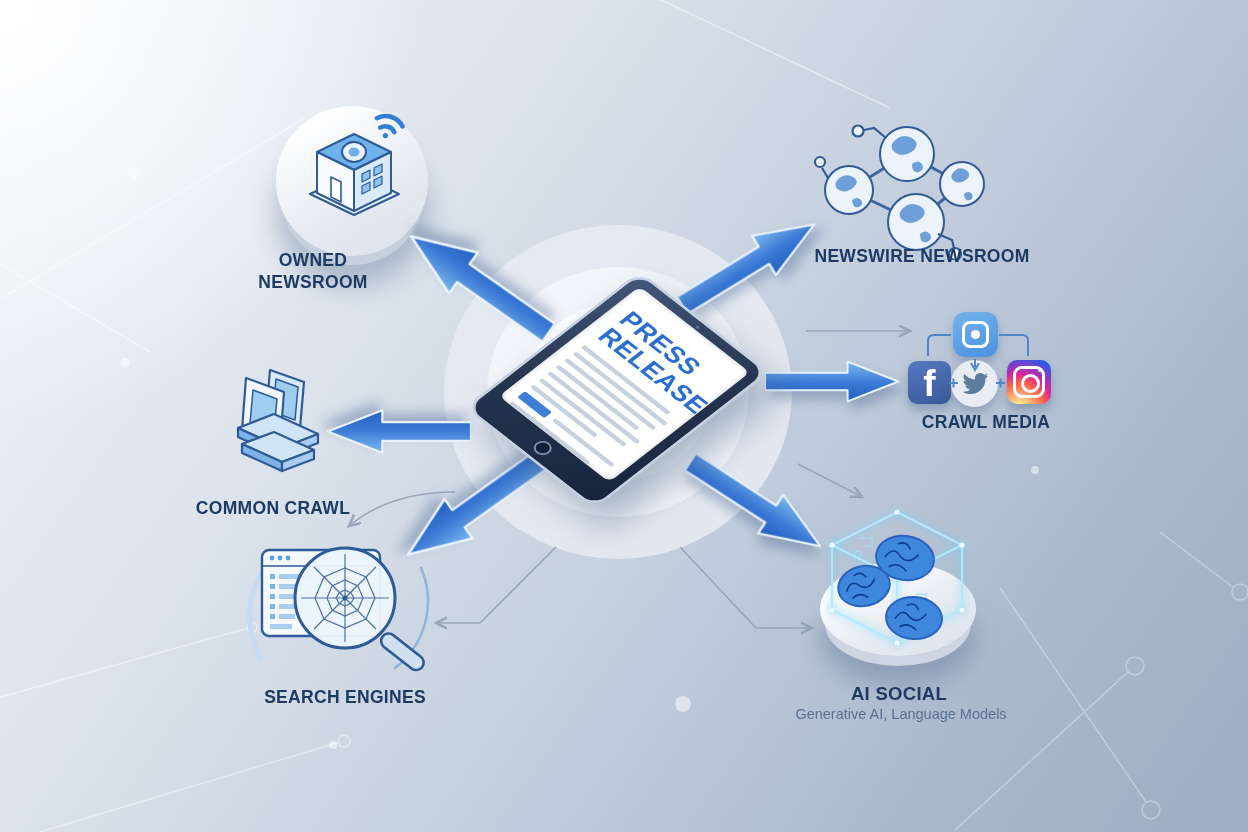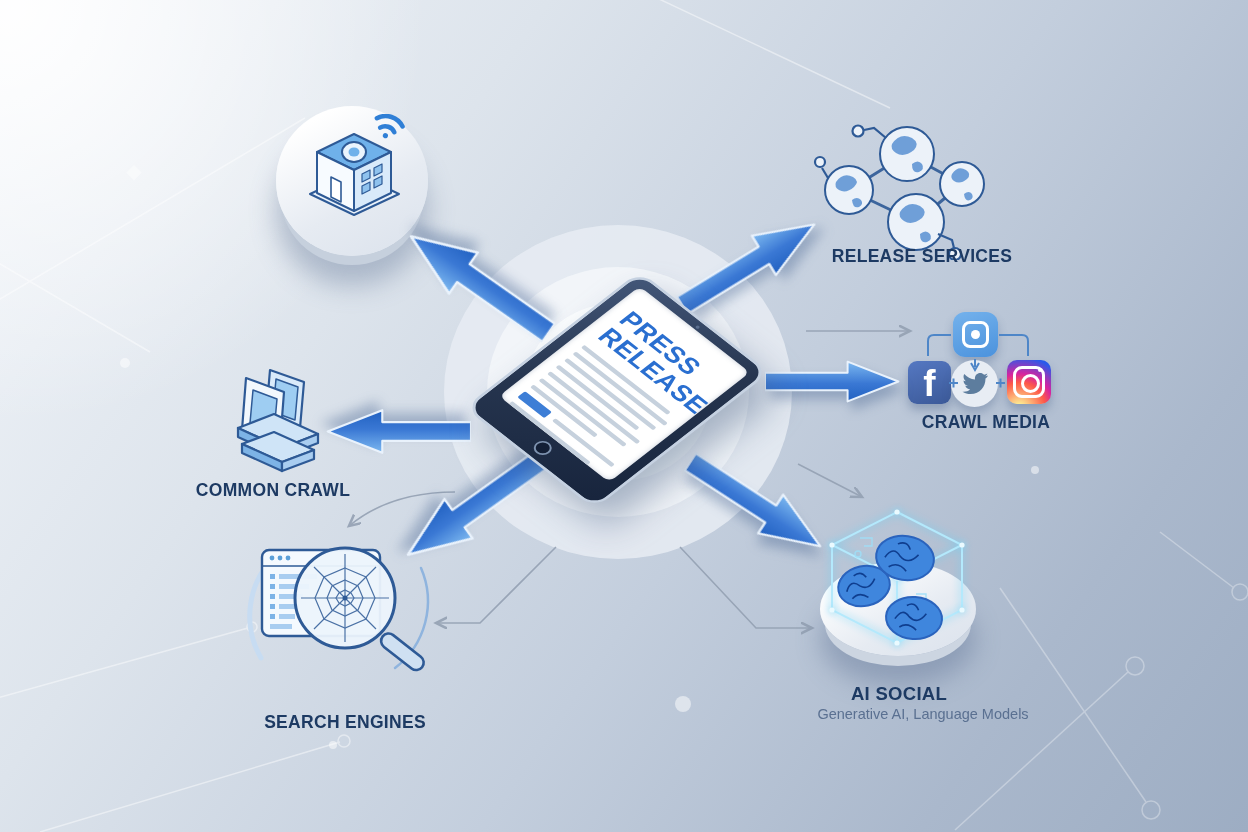--- a/index.html
+++ b/index.html
@@ -194,20 +194,21 @@
         <path d="M64,72 L72,68 L72,76 L64,80 Z"></path>
           <path d="M76,66 L84,62 L84,70 L76,74 Z"></path>
       </g>
     </g>
     <g stroke="#2f7fd6" stroke-width="4.5" fill="none" stroke-linecap="round" transform="rotate(18 90 12)">
       <path d="M83,16 a10,10 0 0 1 15,0"></path>
       <path d="M77,8 a19,19 0 0 1 27,0"></path>
       <circle cx="90.5" cy="22" r="2.6" fill="#2f7fd6" stroke="none"></circle>
     </g>
   </svg>
+  <div class="label wrap" style="left:313px;top:250px">OWNED NEWSROOM</div>
 
   <svg class="icon-svg" style="left:812px;top:112px" width="186" height="148" viewBox="0 0 186 148">
     <g stroke="#2e5a96" stroke-width="3" opacity=".9">
       <line x1="95" y1="42" x2="37" y2="78"></line>
         <line x1="95" y1="42" x2="150" y2="72"></line>
       <line x1="37" y1="78" x2="104" y2="110"></line>
         <line x1="150" y1="72" x2="104" y2="110"></line>
     </g>
     <g stroke="#2e5a96" stroke-width="2" fill="#ecf2f9">
       <circle cx="95" cy="42" r="27"></circle>
@@ -227,37 +228,37 @@
     </g>
     <g stroke="#2e5a96" stroke-width="2.2" fill="none">
       <path d="M74,26 L62,16 L52,18"></path>
         <circle cx="46" cy="19" r="5.5" fill="#ecf2f9"></circle>
       <path d="M16,66 L10,56"></path>
         <circle cx="8" cy="50" r="5" fill="#ecf2f9"></circle>
       <path d="M126,122 L140,128 L142,136"></path>
         <circle cx="143" cy="142" r="6" fill="#ecf2f9"></circle>
     </g>
   </svg>
-  <div class="label" style="left:922px;top:246px">RELEASE SERVICES</div>
+  <div class="label" style="left:922px;top:246px">NEWSWIRE NEWSROOM</div>
 
   <svg class="icon-svg" style="left:224px;top:362px" width="110" height="112" viewBox="0 0 110 112">
     <g stroke="#2e5a96" stroke-width="2.2" stroke-linejoin="round">
       <path d="M46,8 L80,20 L76,66 L42,54 Z" fill="#d9eafa"></path>
       <path d="M52,17 L74,25 L71,58 L49,50 Z" fill="#9ecdf2" stroke-width="1.5"></path>
       <path d="M22,16 L60,30 L56,82 L18,68 Z" fill="#f2f8fd"></path>
       <path d="M29,28 L53,37 L50,70 L26,61 Z" fill="#9ecdf2" stroke-width="1.5"></path>
       <path d="M14,66 L58,86 L94,72 L50,52 Z" fill="#cfe4f7"></path>
       <path d="M14,66 L14,75 L58,95 L58,86 Z" fill="#7db3e6"></path>
       <path d="M94,72 L94,81 L58,95 L58,86 Z" fill="#a9cdf0"></path>
       <path d="M18,82 L58,100 L90,88 L50,70 Z" fill="#cfe4f7"></path>
       <path d="M18,82 L18,91 L58,109 L58,100 Z" fill="#7db3e6"></path>
       <path d="M90,88 L90,97 L58,109 L58,100 Z" fill="#a9cdf0"></path>
     </g>
   </svg>
-  <div class="label" style="left:273px;top:480px">COMMON CRAWL</div>
+  <div class="label" style="left:273px;top:498px">COMMON CRAWL</div>
 
   <div class="tile share">
       <span class="frame"></span>
       <span class="dot"></span>
     </div>
   <div class="tile fb">
       <span>f</span>
     </div>
   <div class="tile tw">
     <svg width="28" height="24" viewBox="0 0 30 25">
@@ -311,21 +312,21 @@
         <path d="M110,40 L131,49 L140,70 L131,91 L110,100 L89,91 L80,70 L89,49 Z"></path>
         <path d="M110,52 L123,58 L128,70 L123,82 L110,88 L97,82 L92,70 L97,58 Z"></path>
         <path d="M110,62 L116,65 L119,70 L116,75 L110,78 L104,75 L101,70 L104,65 Z"></path>
       </g>
       <circle cx="110" cy="70" r="2.5" fill="#2e5a96"></circle>
       <g transform="rotate(38 148 108)">
         <rect x="148" y="101" width="50" height="15" rx="7.5" fill="#cfe0f2" stroke="#2e5a96" stroke-width="2.6"></rect>
       </g>
     </g>
   </svg>
-  <div class="label" style="left:345px;top:712px">SEARCH ENGINES</div>
+  <div class="label" style="left:345px;top:687px">SEARCH ENGINES</div>
 
   <div class="disc disc-b"></div>
   <svg class="icon-svg" style="left:812px;top:498px" width="172" height="160" viewBox="0 0 172 160">
     <g stroke="#b4e9fc" stroke-width="2" fill="none" style="filter:drop-shadow(0 0 4px #66d3f8)">
       <path d="M85,14 L150,47 L85,80 L20,47 Z"></path>
       <path d="M20,47 L20,112 L85,145 L150,112 L150,47"></path>
       <path d="M85,80 L85,145"></path>
     </g>
     <g fill="#eafaff" style="filter:drop-shadow(0 0 3px #8fdcfa)">
       <circle cx="85" cy="14" r="2.6"></circle>
@@ -351,15 +352,15 @@
         <ellipse rx="29" ry="22" fill="#3f86dd" stroke="#2a63bd" stroke-width="2"></ellipse>
         <path d="M-20,2 q7,-13 15,-3 q9,8 18,-4 M-15,11 q9,-7 18,2 M-9,-13 q9,-5 13,4" stroke="#0f3e8f" stroke-width="1.6" fill="none"></path>
       </g>
       <g transform="translate(102,120) rotate(4)">
         <ellipse rx="28" ry="21" fill="#3f86dd" stroke="#2a63bd" stroke-width="2"></ellipse>
         <path d="M-19,2 q7,-12 14,-3 q9,8 17,-4 M-14,10 q8,-6 17,2 M-8,-12 q8,-5 12,4" stroke="#0f3e8f" stroke-width="1.6" fill="none"></path>
       </g>
     </g>
   </svg>
   <div class="label" style="left:899px;top:683px;font-size:18.5px">AI SOCIAL</div>
-  <div class="sublabel" style="left:923px;top:706px">Generative AI, Language Models</div>
+  <div class="sublabel" style="left:901px;top:706px">Generative AI, Language Models</div>
 
 </div>
 
 </body></html>

